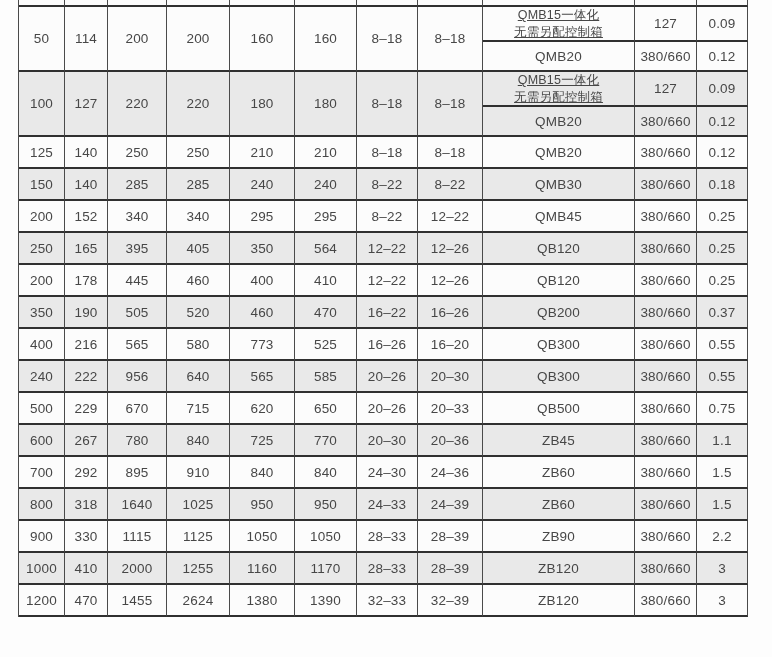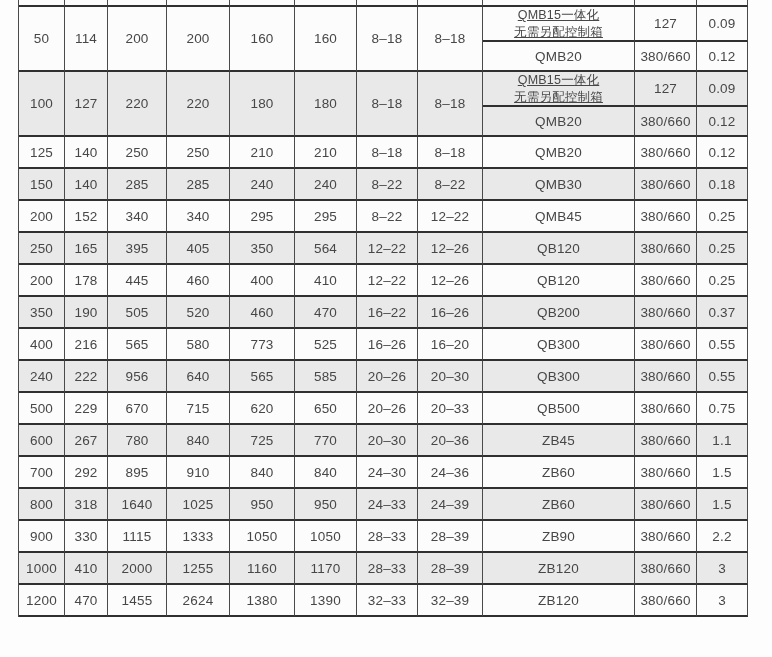--- a/index.html
+++ b/index.html
@@ -265,21 +265,21 @@
           <td>24–33</td>
           <td>24–39</td>
           <td class="model">ZB60</td>
           <td>380/660</td>
           <td>1.5</td>
         </tr>
         <tr class="plain single">
           <td>900</td>
           <td>330</td>
           <td>1115</td>
-          <td>1333</td>
+          <td>1125</td>
           <td>1050</td>
           <td>1050</td>
           <td>28–33</td>
           <td>28–39</td>
           <td class="model">ZB90</td>
           <td>380/660</td>
           <td>2.2</td>
         </tr>
         <tr class="shaded single">
           <td>1000</td>

